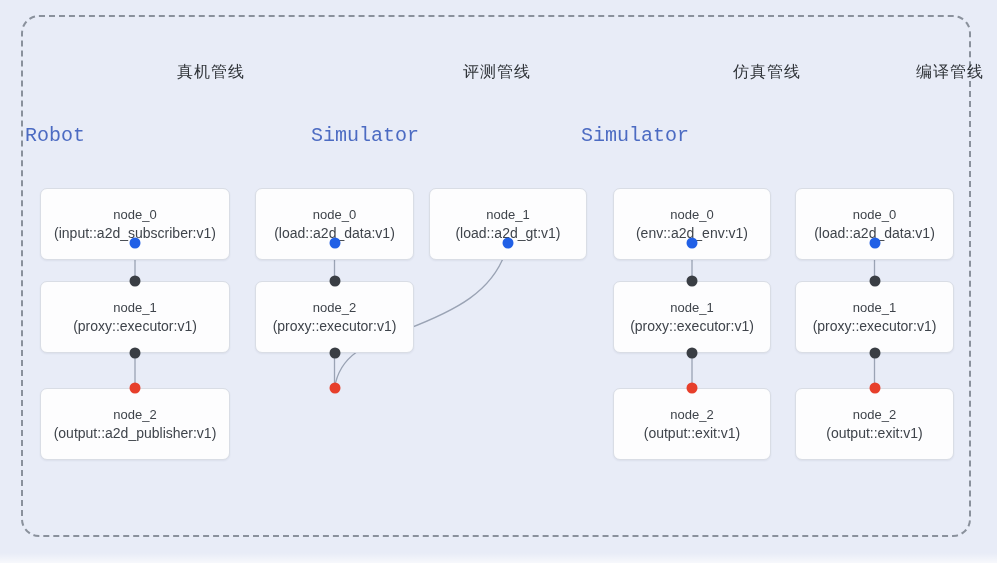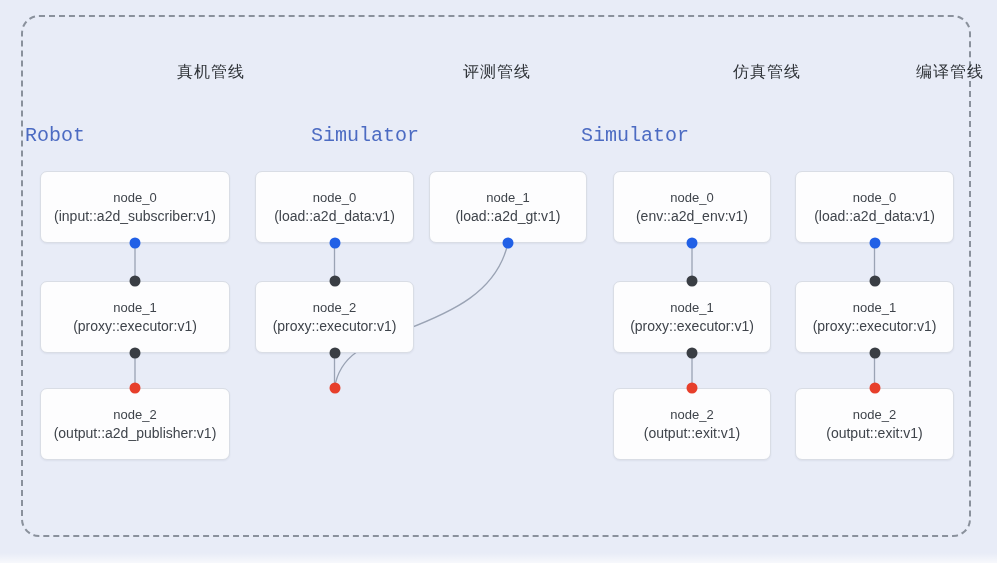--- a/index.html
+++ b/index.html
@@ -43,21 +43,21 @@
   .dot.blue{background:var(--port-blue,#2160e6);}
   .dot.dark{background:var(--port-dark,#3a3e44);}
   .dot.red{background:var(--port-red,#e73f2b);}
   
   .col-robot{left:40px;width:190px;}
   .col-eval-a{left:255px;width:159px;}
   .col-eval-b{left:429px;width:158px;}
   .col-sim{left:613px;width:158px;}
   .col-comp{left:795px;width:159px;}
   
-  .row1{top:171px;} .row2{top:281px;} .row3{top:388px;}
+  .row1{top:188px;} .row2{top:281px;} .row3{top:388px;}
 </style>
 </head>
 <body>
 
 <div class="canvas">
 
   <div class="dashed-frame"></div>
 
   <svg class="edges" viewBox="0 0 997 563">
     <path d="M135 243 L135 281"></path>

